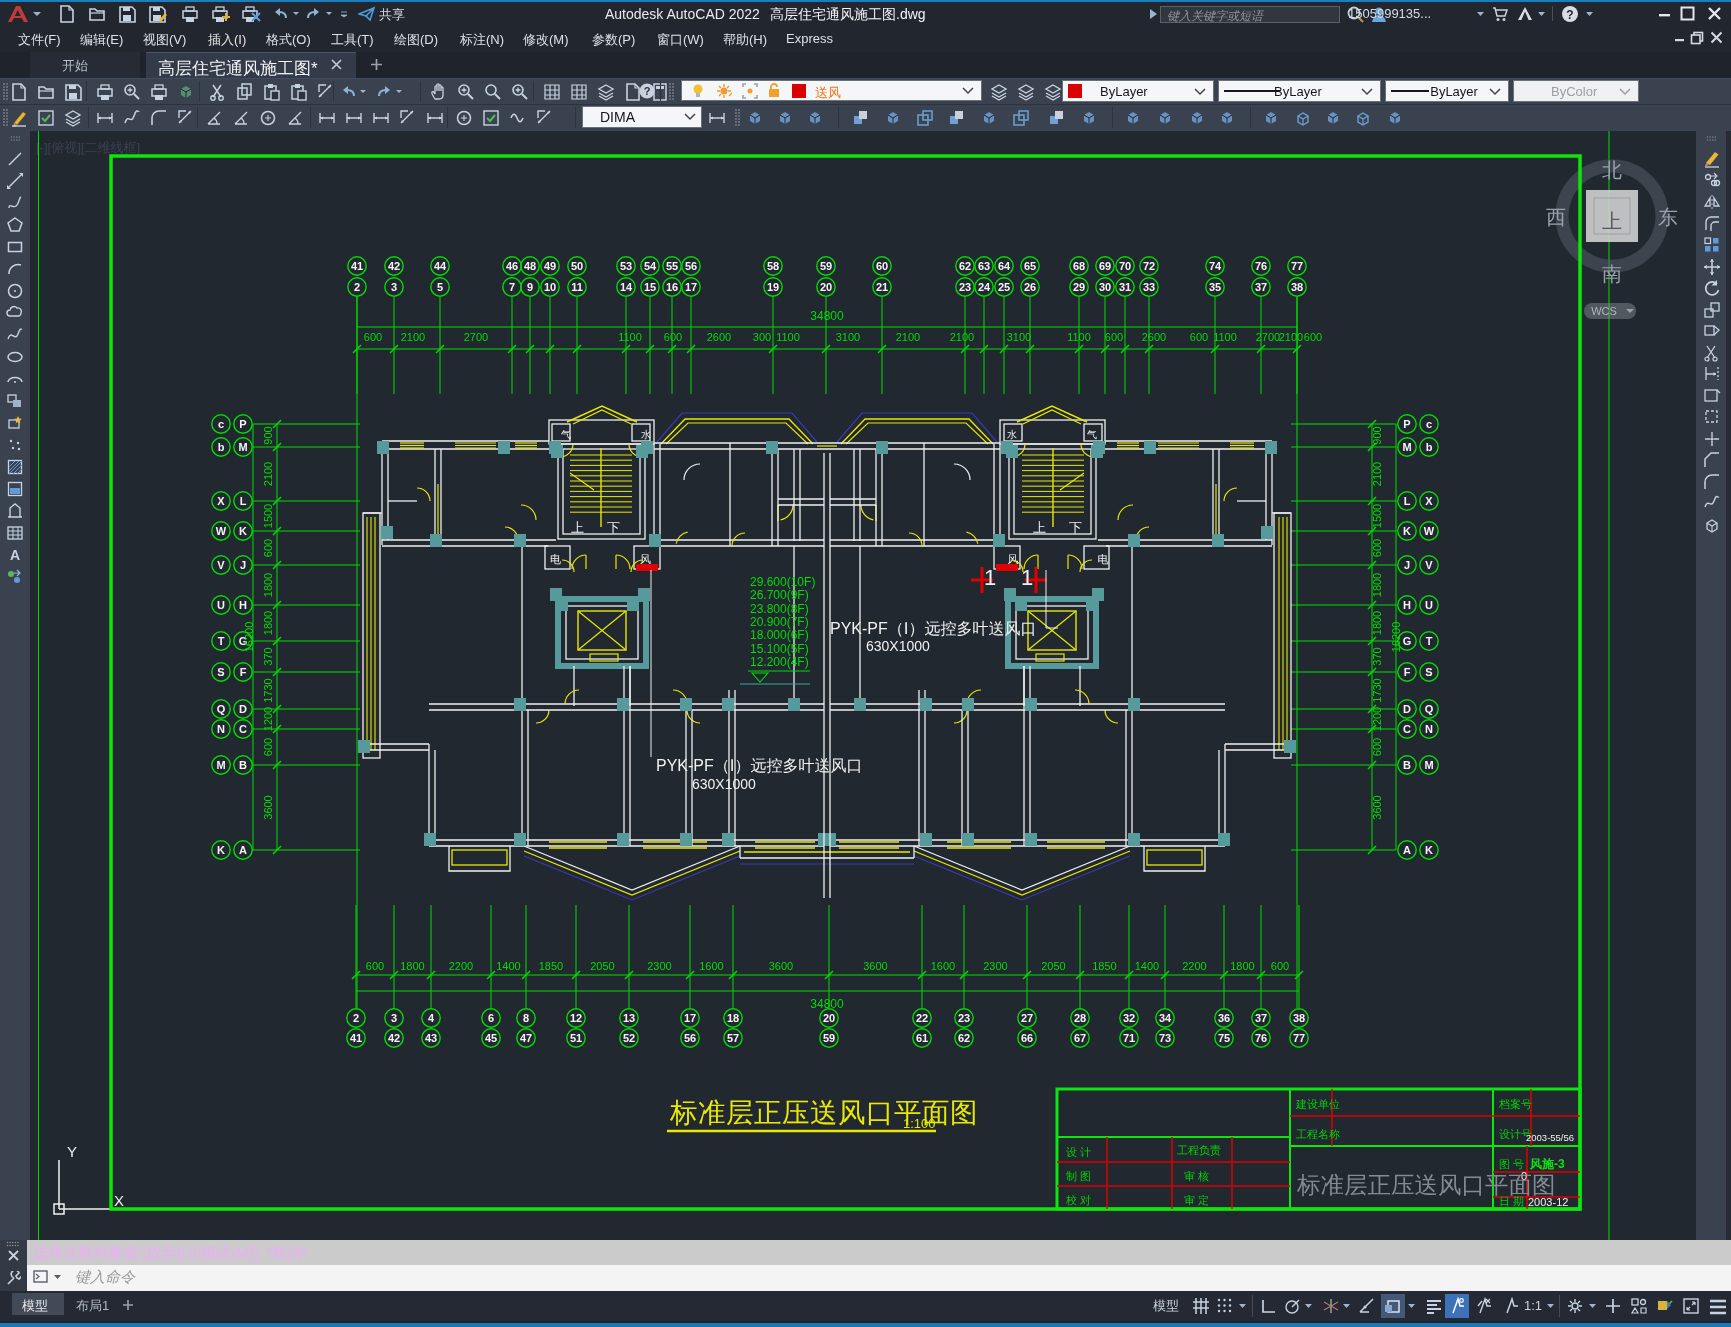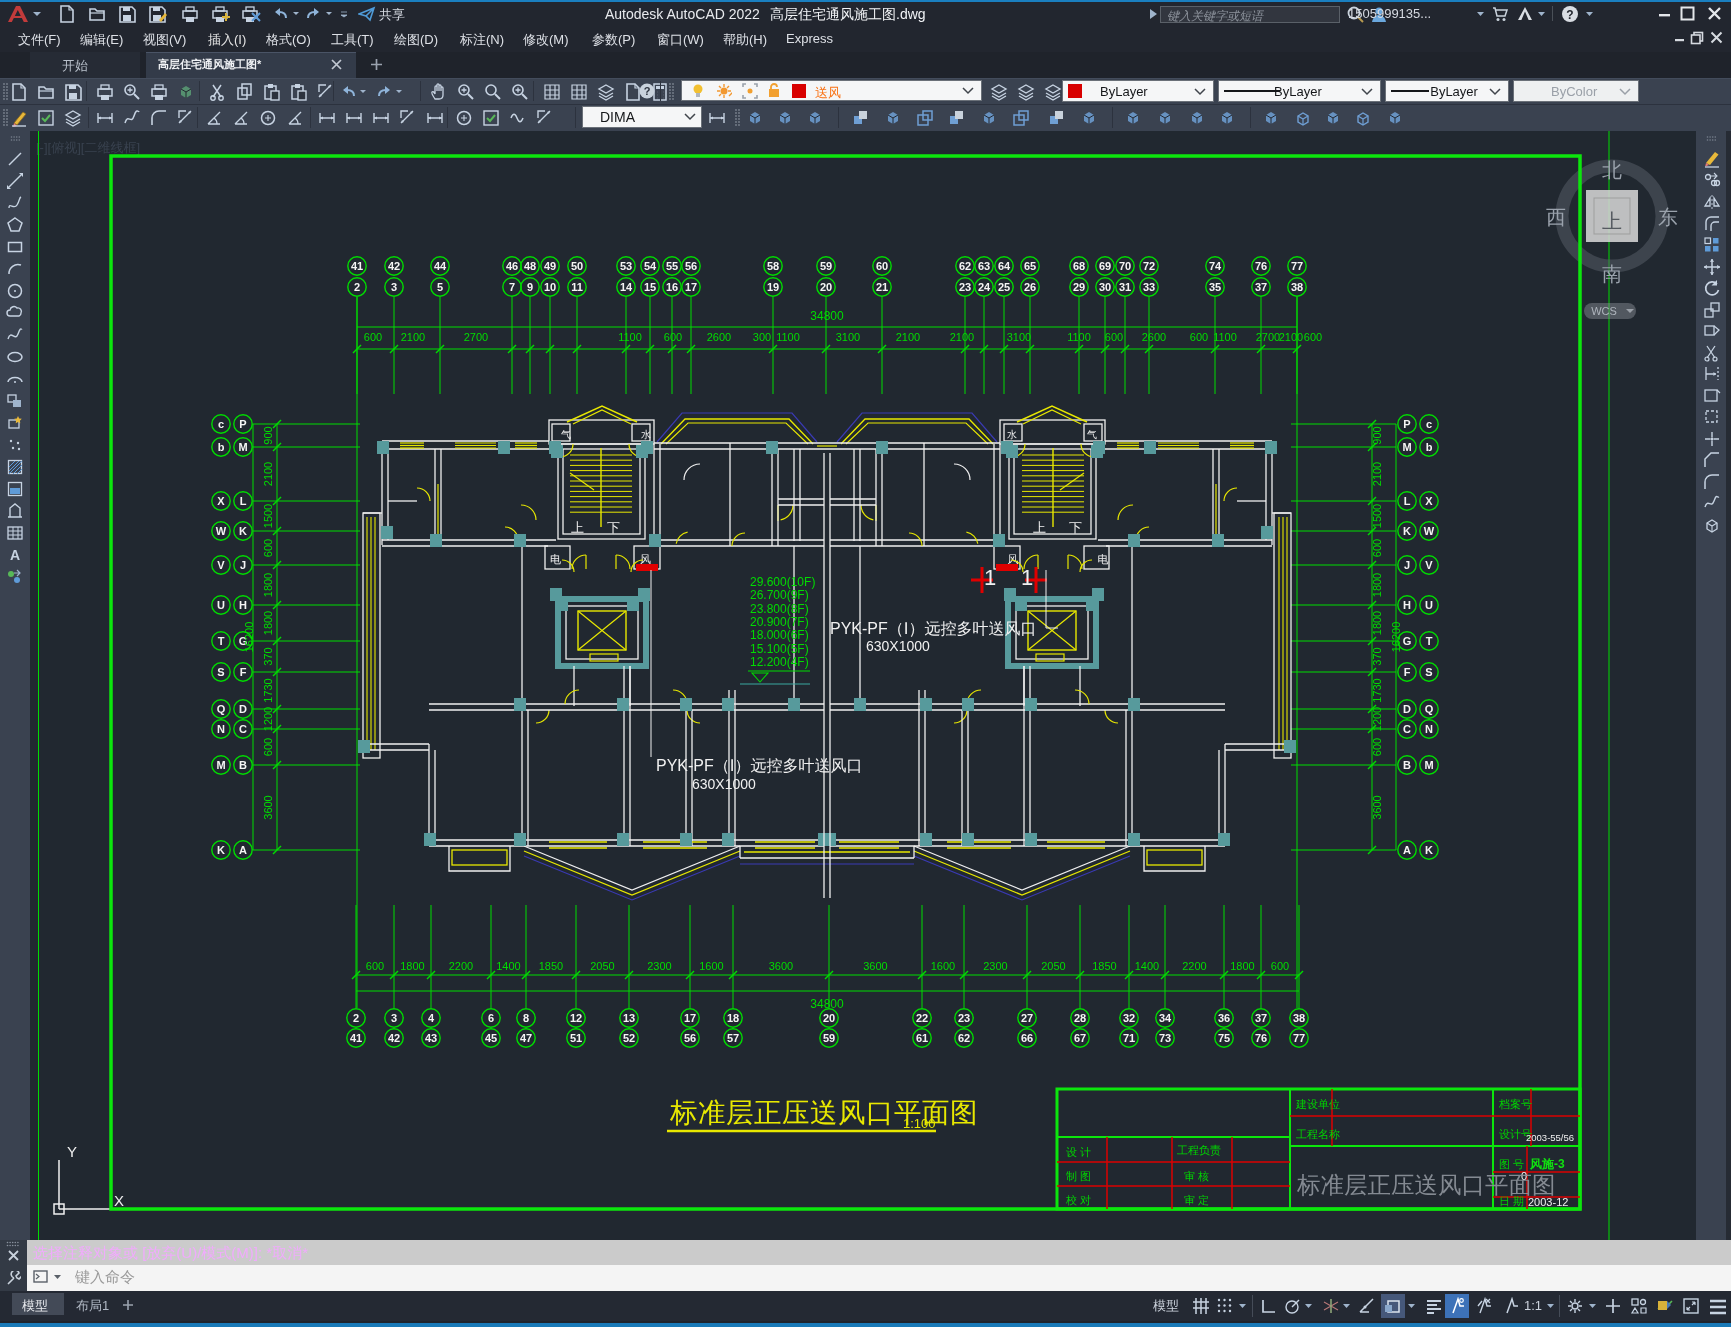--- a/index.html
+++ b/index.html
@@ -150,21 +150,21 @@
       <rect x="4" y="1.5" width="8.5" height="8.5" fill="none" stroke="#d6dae0" stroke-width="1.6"></rect>
       <rect x="1.5" y="4" width="8.5" height="8.5" fill="#23262e" stroke="#d6dae0" stroke-width="1.6"></rect>
     </svg>
     <svg class="abs" style="left:1710px;top:31px" width="13" height="13" viewBox="0 0 13 13">
       <path d="M1.5 1.5l10 10M11.5 1.5l-10 10" stroke="#d6dae0" stroke-width="2"></path>
     </svg>
     <div class="row" style="top:52px;height:26px;background:#1f232b"></div>
     <div class="abs" style="left:30px;top:52px;width:110px;height:26px;background:#262b35"></div>
     <div class="t" style="left:62px;top:57px;font-size:13px;color:#b9c0cb">开始</div>
     <div class="abs" style="left:146px;top:52px;width:210px;height:26px;background:#333b49;border-top:1px solid #4a5466"></div>
-    <div class="t" style="left:158px;top:57px;font-size:11px;color:#f0f2f5;font-weight:bold">高层住宅通风施工图*</div>
+    <div class="t" style="left:158px;top:57px;font-size:17px;color:#f0f2f5;font-weight:normal">高层住宅通风施工图*</div>
     <svg class="abs" style="left:330px;top:58px" width="13" height="13" viewBox="0 0 13 13">
       <path d="M2 2l9 9M11 2l-9 9" stroke="#c2c8d2" stroke-width="1.7"></path>
     </svg>
     <svg class="abs" style="left:370px;top:58px" width="13" height="13" viewBox="0 0 13 13">
       <path d="M6.5 1v11M1 6.5h11" stroke="#9aa2ae" stroke-width="1.7"></path>
     </svg>
     <div class="row" style="top:78px;height:26px;background:#3a4250;border-top:1px solid #434c5c"></div>
     <div class="row" style="top:104px;height:27px;background:#3a4250;border-top:1px solid #2c323e"></div>
     <svg class="abs" style="left:2px;top:82px" width="8" height="18" viewBox="0 0 8 18">
       <circle cx="2" cy="2" r="0.9" fill="#7a828e"></circle>
@@ -1672,21 +1672,21 @@
       <path d="M2 13l6-6M8 7a4 4 0 1 1 5-5l-3 3 1 2 2 1 3-3" fill="none" stroke="#c9d2dc" stroke-width="1.6"></path>
     </svg>
     <div class="t" style="left:33px;top:1244px;font-size:15px;color:#f0abfc">选择注释对象或 [放弃(U)/模式(M)]: *取消*</div>
     <svg class="abs" style="left:33px;top:1270px" width="18" height="15" viewBox="0 0 18 15">
       <rect x="1" y="1" width="13" height="11" fill="none" stroke="#5a6068" stroke-width="1.4"></rect>
       <path d="M3 4l3 2.5L3 9" fill="none" stroke="#5a6068" stroke-width="1.2"></path>
     </svg>
     <svg class="abs" style="left:53px;top:1274px" width="9" height="7" viewBox="0 0 9 7">
       <path d="M1 1l3.5 4L8 1z" fill="#5a6068"></path>
     </svg>
-    <div class="t" style="left:75px;top:1268px;font-size:15px;color:#9a9a9a;">键入命令</div>
+    <div class="t" style="left:75px;top:1268px;font-size:15px;color:#9a9a9a;font-style:italic">键入命令</div>
     <div class="row" style="top:1291px;height:31px;background:#242933"></div>
     <div class="abs" style="left:12px;top:1293px;width:52px;height:22px;background:#434a57"></div>
     <div class="t" style="left:22px;top:1297px;font-size:13px;color:#e8eaee">模型</div>
     <div class="t" style="left:76px;top:1297px;font-size:13px;color:#b0b8c4">布局1</div>
     <svg class="abs" style="left:122px;top:1299px" width="12" height="12" viewBox="0 0 12 12">
       <path d="M6 1v10M1 6h10" stroke="#9aa2ae" stroke-width="1.6"></path>
     </svg>
     <div class="t" style="left:1153px;top:1297px;font-size:13px;color:#ccd3dd">模型</div>
     <svg class="abs" style="left:1192px;top:1297px" width="18" height="18" viewBox="0 0 18 18">
       <path d="M4 1v16M9 1v16M14 1v16M1 5h16M1 11h16" stroke="#c7d3e2" stroke-width="1.5"></path>

